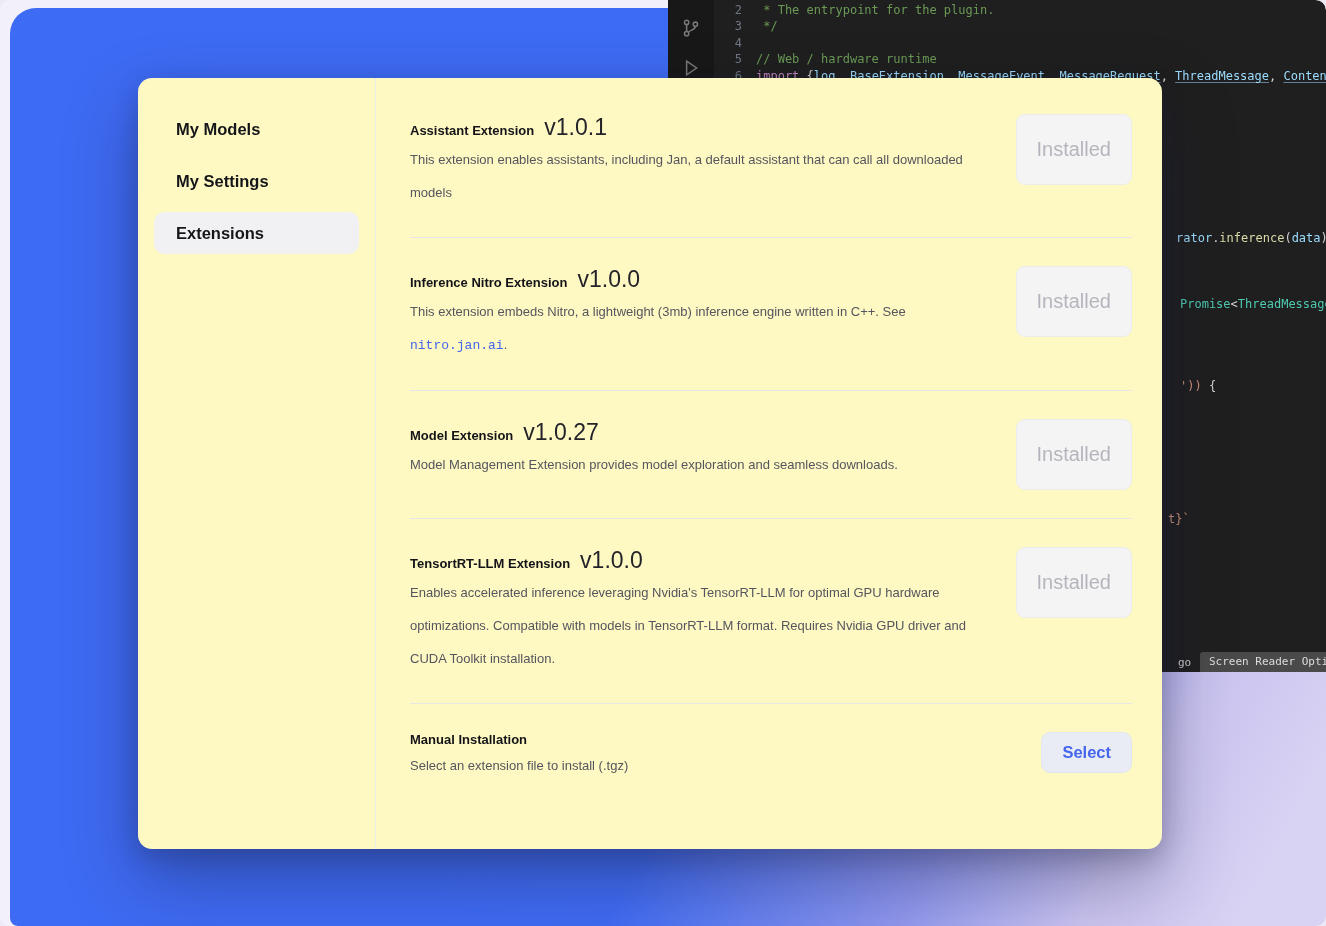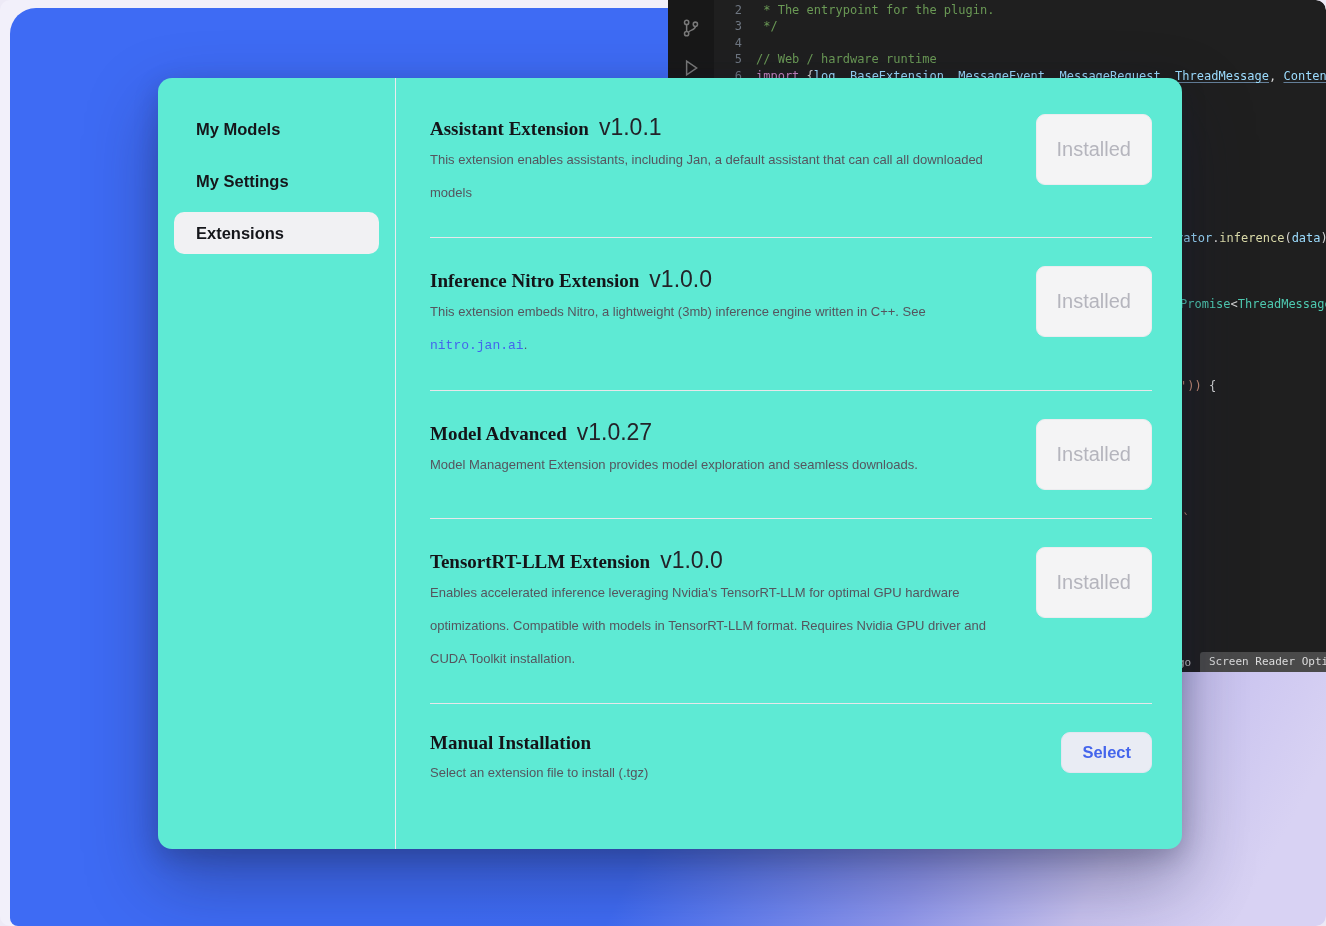--- a/index.html
+++ b/index.html
@@ -32,38 +32,38 @@
   .tok-fn{color:#dcdcaa}
   .tok-type{color:#4ec9b0}
   .tok-str{color:#ce9178}
   .tok-comment{color:#6a9955}
   .status-left{position:absolute;left:510px;top:655px;font-size:11px;color:#cccccc;}
   .status-tab{position:absolute;left:532px;top:652px;height:20px;line-height:20px;background:#4a4a4a;color:#dddddd;
     font-size:11px;padding:0 9px;white-space:nowrap;border-radius:3px 3px 0 0;}
 
   
   .modal{
-    position:absolute;left:158px;top:78px;width:1024px;height:771px;background:#5eead4;border-radius:14px;
+    position:absolute;left:138px;top:78px;width:1024px;height:771px;background:#fef9c3;border-radius:14px;
     box-shadow:0 30px 70px rgba(25,28,60,.38),0 8px 24px rgba(25,28,60,.22);
     display:flex;overflow:hidden;
   }
   .nav{width:238px;border-right:1px solid #ebebee;padding-top:30px;box-sizing:border-box;flex-shrink:0;}
   .nav-item{
     margin:0 16px 10px 16px;height:42px;line-height:42px;padding:0 22px;border-radius:10px;
     font-size:16.5px;font-weight:700;color:#15161a;cursor:pointer;white-space:nowrap;
   }
   .nav-item.active{background:#f1f1f3;}
 
   .content{flex:1;padding:30px 30px 0 34px;box-sizing:border-box;}
   .ext-section{display:flex;justify-content:space-between;align-items:flex-start;padding:28px 0;border-bottom:1px solid #e7e7ea;}
   .ext-section.first{padding-top:6px;}
   .ext-section.last{border-bottom:none;padding-bottom:20px;}
   .ext-info{max-width:585px;}
   .ext-title-row{display:flex;align-items:baseline;}
-  .ext-name{font-size:19px;font-weight:700;color:#141418;font-family:Liberation Serif, serif;}
+  .ext-name{font-size:13px;font-weight:700;color:#141418;}
   .ext-version{margin-left:10px;font-size:23px;font-weight:400;color:#232329;}
   .ext-desc{margin-top:2px;font-size:13px;line-height:33px;color:#55555e;}
   .ext-link{color:#4465ec;text-decoration:none;cursor:pointer;font-family:Liberation Mono, monospace;}
   .btn-installed{
     background:#f4f4f5;border:1px solid #ececef;color:#b5b5bd;font-size:20px;font-family:inherit;
     padding:23px 20px;border-radius:9px;flex-shrink:0;cursor:default;
   }
   .btn-select{
     background:#e9ecf4;border:1px solid #e2e6f0;color:#4465ec;font-size:16.5px;font-weight:700;font-family:inherit;
     padding:10px 20px;border-radius:9px;flex-shrink:0;cursor:pointer;
@@ -144,21 +144,21 @@
             <span class="ext-version">v1.0.0</span>
           </div>
           <div class="ext-desc"><span>This extension embeds Nitro, a lightweight (3mb) inference engine written in C++. See </span><a class="ext-link">nitro.jan.ai</a><span>.</span></div>
         </div>
         <button class="btn-installed">Installed</button>
       </section>
 
       <section class="ext-section">
         <div class="ext-info">
           <div class="ext-title-row">
-            <span class="ext-name">Model Advanced</span>
+            <span class="ext-name">Model Extension</span>
             <span class="ext-version">v1.0.27</span>
           </div>
           <div class="ext-desc">Model Management Extension provides model exploration and seamless downloads.</div>
         </div>
         <button class="btn-installed">Installed</button>
       </section>
 
       <section class="ext-section">
         <div class="ext-info">
           <div class="ext-title-row">

